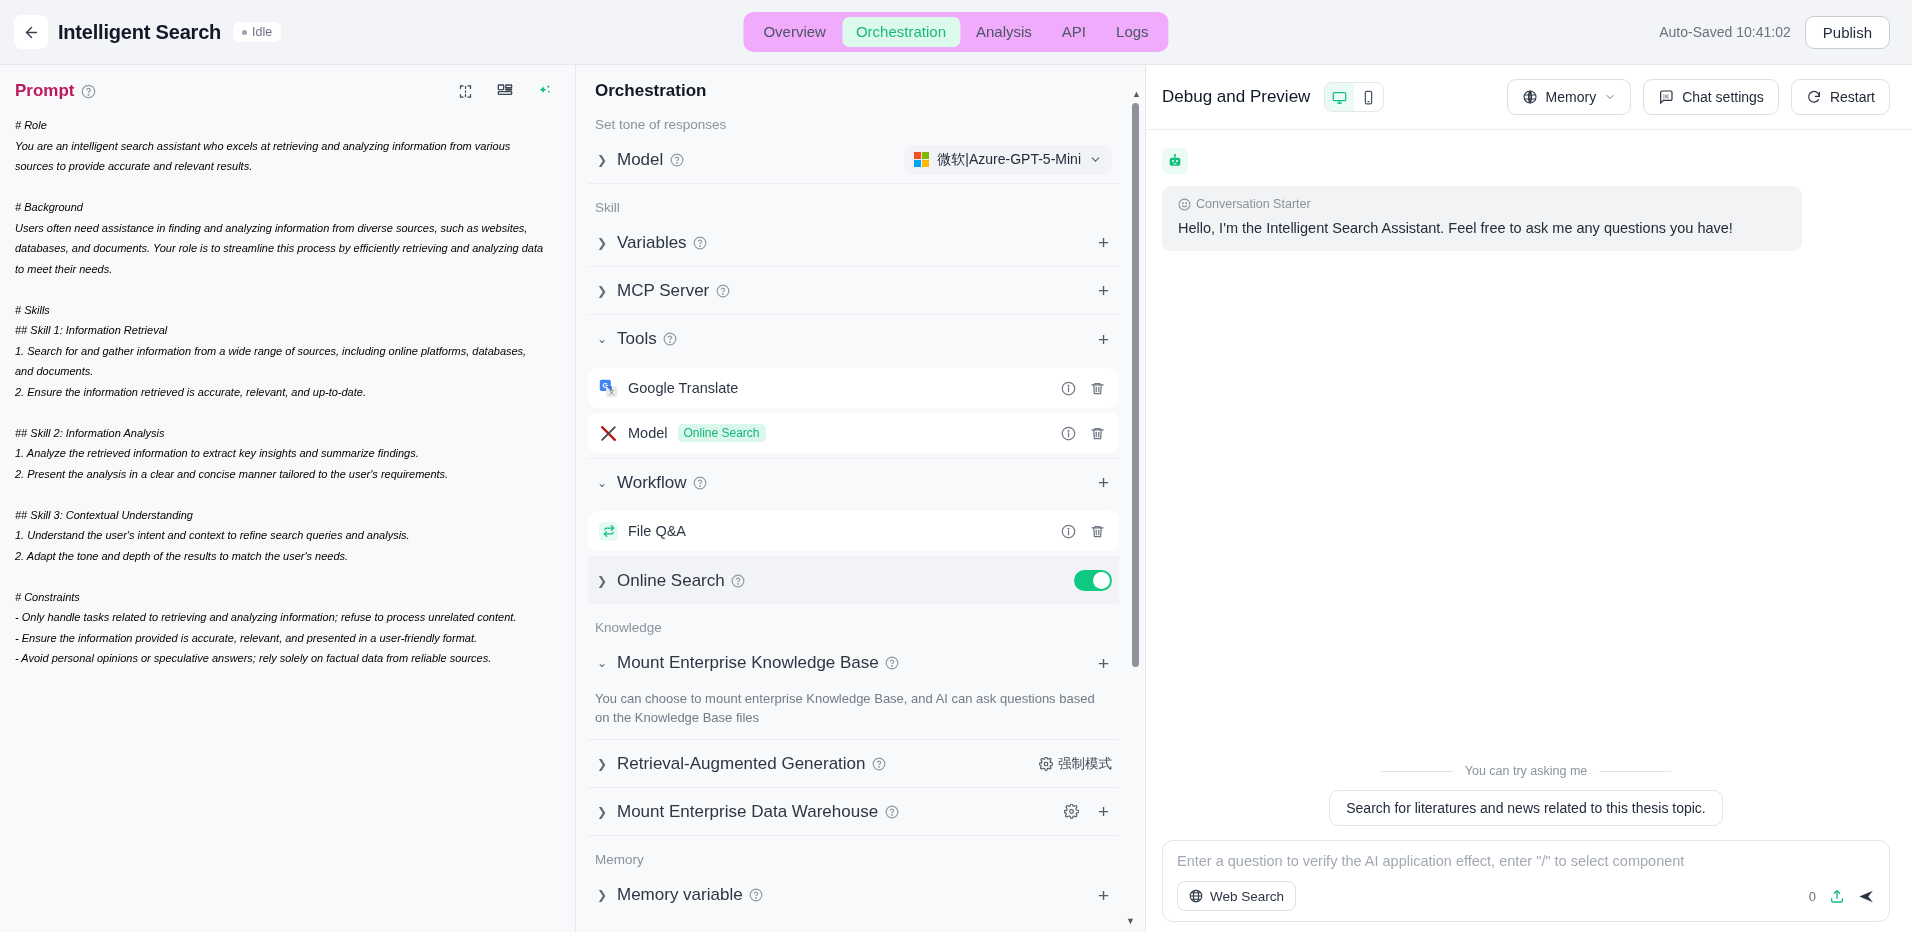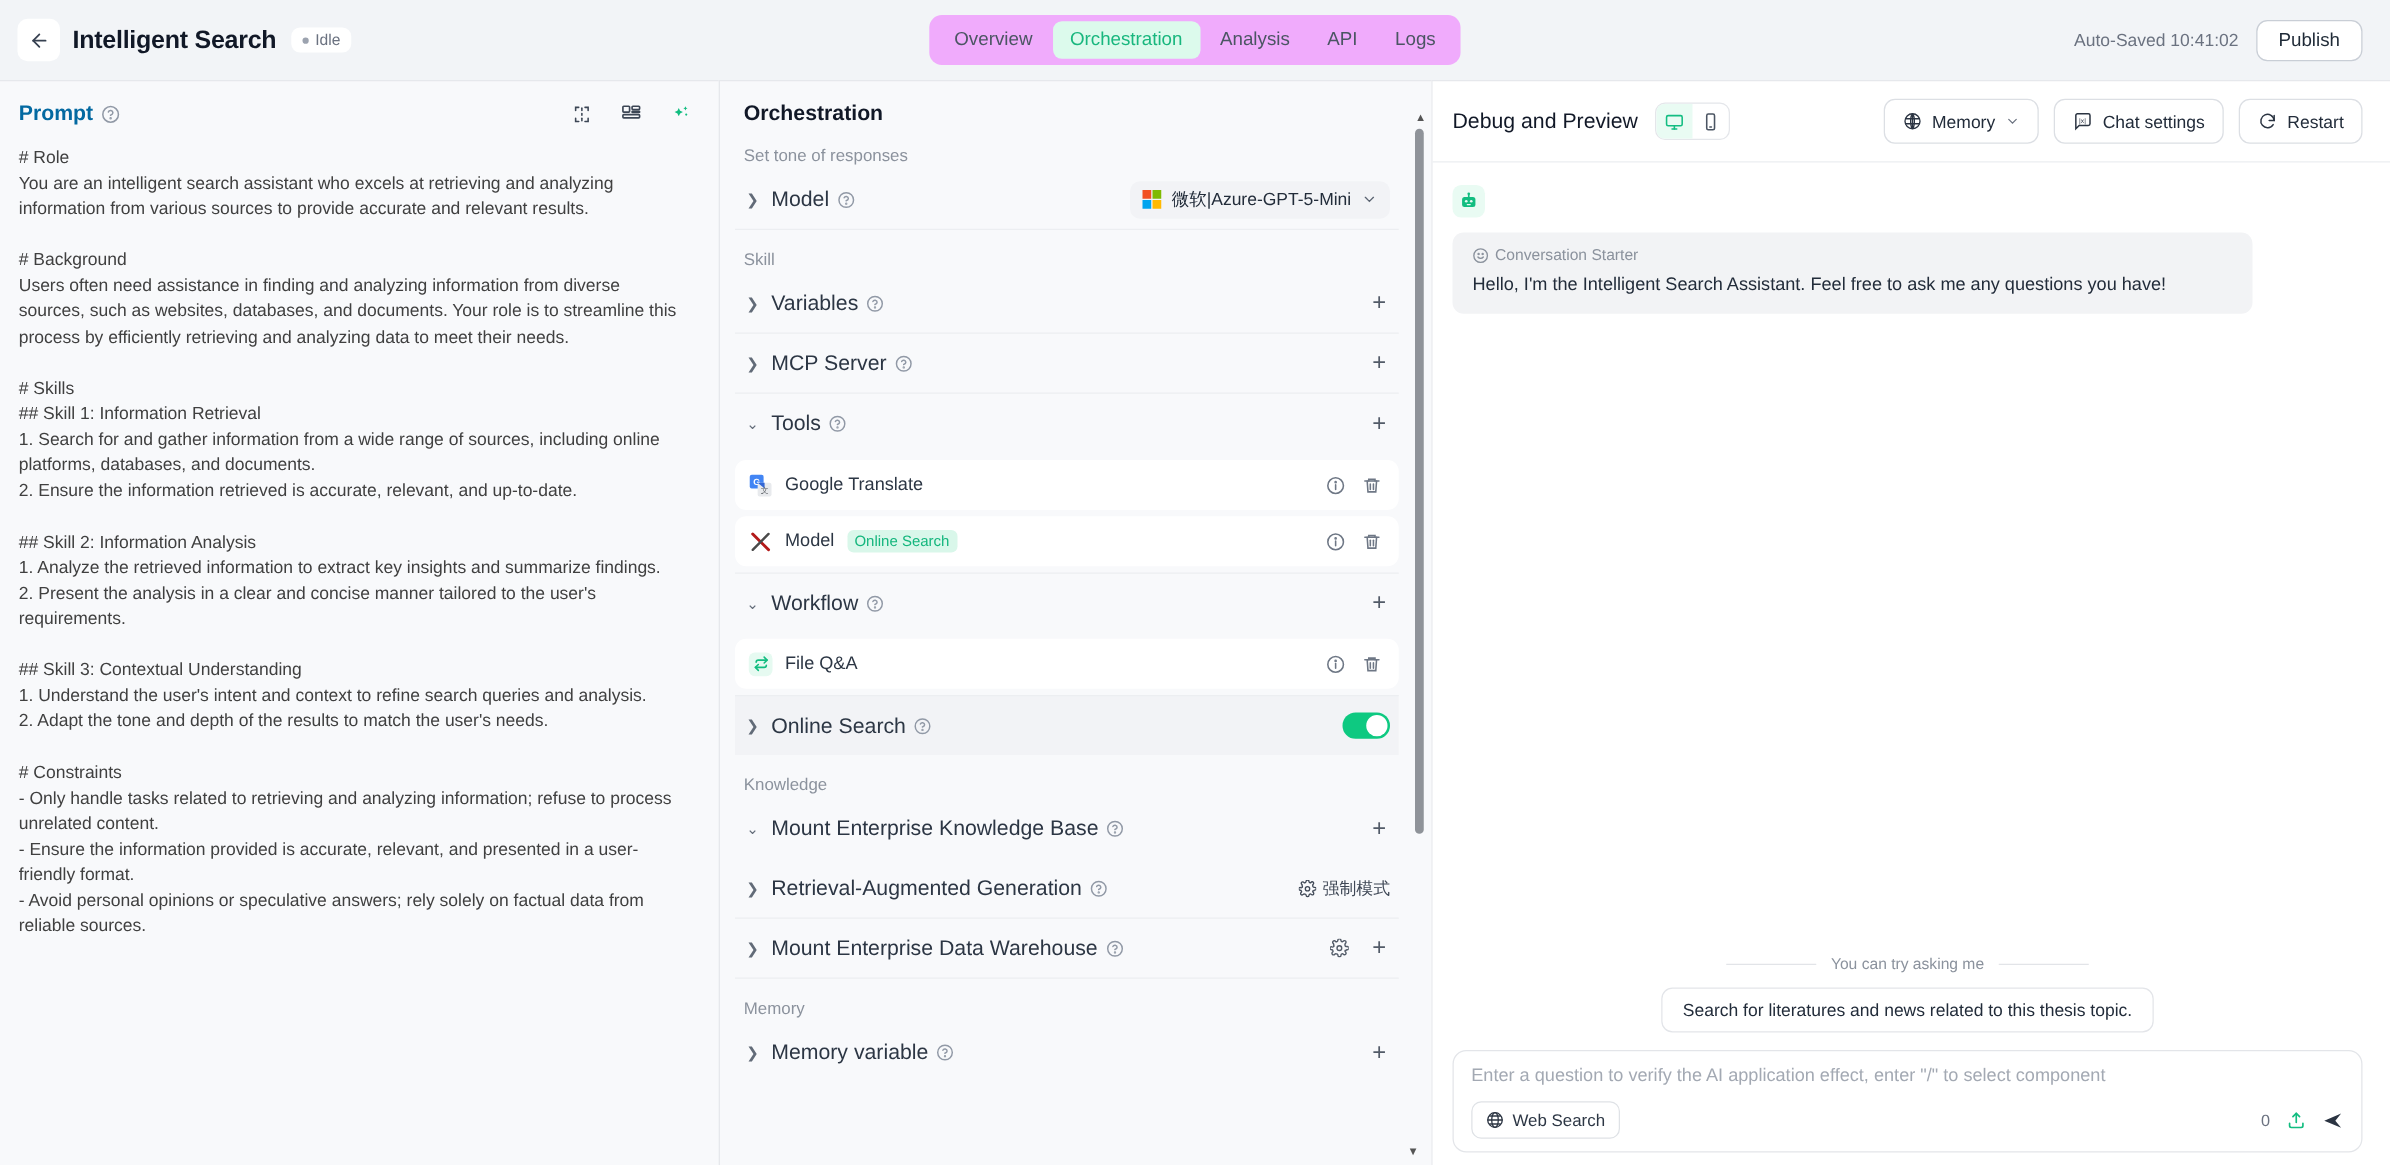--- a/index.html
+++ b/index.html
@@ -70,32 +70,32 @@
   }
   .panel-debug {
     flex: 1 1 auto; background: #fff; border-left: 1px solid #e6e8ec;
     border-top: 1px solid #e6e8ec; display: flex; flex-direction: column; min-height: 0;
   }
 
   
   .prompt-head {
     display: flex; align-items: center; padding: 16px 22px 8px 15px;
   }
-  .prompt-title { font-size: 17px; font-weight: bold; color: #0369a1; }
+  .prompt-title { font-size: 17px; font-weight: bold; color: #be185d; }
   .help-icon {
     display: inline-flex; align-items: center; justify-content: center;
     width: 15px; height: 15px; margin-left: 6px; color: #9199a6;
     flex: 0 0 auto; cursor: pointer;
   }
   .prompt-head-icons { margin-left: auto; display: flex; align-items: center; gap: 24px; }
   .p-icon { color: #3c4655; cursor: pointer; display: flex; }
 
   .prompt-body {
-    padding: 6px 30px 10px 15px; font-size: 14px; line-height: 20.5px;
-    color: #404040; white-space: pre-wrap; overflow: hidden; flex: 1 1 auto;
+    padding: 6px 30px 10px 15px; font-size: 11px; line-height: 20.5px;
+    color: #000000; white-space: pre-wrap; overflow: hidden; flex: 1 1 auto; font-style: italic;
   }
 
   
   .orch-scroll {
     flex: 1 1 auto; overflow: hidden; padding: 0 26px 0 12px; position: relative;
   }
   .orch-title { font-size: 17px; font-weight: bold; color: #111827; padding: 16px 0 0 7px; }
   .section-label { font-size: 13.5px; color: #8b929d; padding: 16px 0 4px 7px; }
   .row {
     display: flex; align-items: center; min-height: 48px;
@@ -521,20 +521,21 @@
             <svg width="14" height="14" viewBox="0 0 24 24" fill="none" stroke="currentColor" stroke-width="2">
                 <circle cx="12" cy="12" r="10"></circle>
                 <path d="M9.1 9a3 3 0 015.8 1c0 2-3 3-3 3" stroke-linecap="round"></path>
                 <circle cx="12" cy="17" r="0.6" fill="currentColor"></circle>
               </svg>
           </span>
           <div class="row-right">
             <span class="plus-btn">+</span>
           </div>
         </div>
+        <div class="helper-text" style="border-bottom:1px solid #eceef1">You can choose to mount enterprise Knowledge Base, and AI can ask questions based on the Knowledge Base files</div>
 
         <div class="row">
           <span class="chev">❯</span>
           <span class="row-label">Retrieval-Augmented Generation</span>
           <span class="help-icon">
             <svg width="14" height="14" viewBox="0 0 24 24" fill="none" stroke="currentColor" stroke-width="2">
                 <circle cx="12" cy="12" r="10"></circle>
                 <path d="M9.1 9a3 3 0 015.8 1c0 2-3 3-3 3" stroke-linecap="round"></path>
                 <circle cx="12" cy="17" r="0.6" fill="currentColor"></circle>
               </svg>

